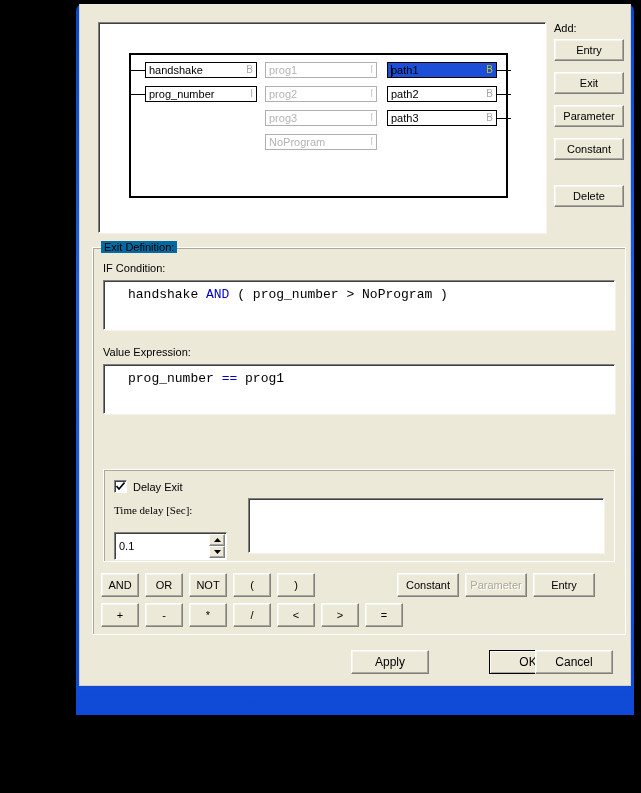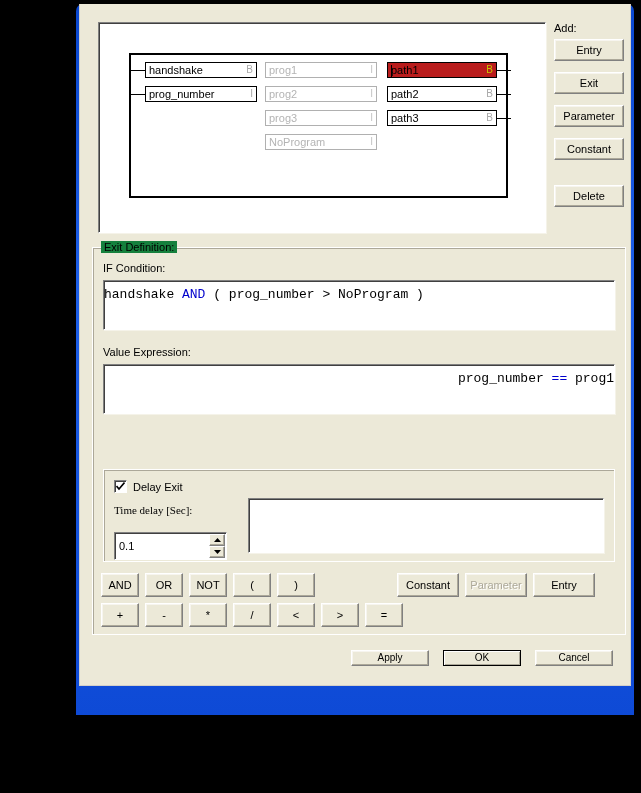--- a/index.html
+++ b/index.html
@@ -130,21 +130,21 @@
     font-size: 10px;
     padding-left: 4px;
     line-height: 14px;
   }
   .node.dim {
     border-color: #b0b0b0;
   }
   .node.dim .nm { color: #b4b4b4; }
   .node.dim .ty { color: #c4c4c4; }
   .node.sel {
-    background: #b91c1c;
+    background: #1d4ed8;
   }
   .node.sel .ty { color: #c8c800; }
 
   
   .node.wire-left::before {
     content: "";
     position: absolute;
     left: -15px;
     top: 50%;
     width: 14px;
@@ -203,40 +203,40 @@
     width: 534px;
     height: 388px;
     border: 1px solid #ffffff;
     box-shadow: inset 1px 1px 0 #aca899;
     box-sizing: border-box;
   }
   .group > .legend {
     position: absolute;
     left: 8px;
     top: -7px;
-    background: #15803d;
+    background: #0369a1;
     padding: 0 3px;
     font-size: 11px;
   }
 
   .fld-label {
     position: absolute;
     font-size: 11px;
   }
   .code-box {
     position: absolute;
     background: #ffffff;
     border: 1px solid #808080;
     border-right-color: #ffffff;
     border-bottom-color: #ffffff;
     box-shadow: inset 1px 1px 0 #404040, 1px 1px 0 #f5f3e9;
     box-sizing: border-box;
     font-family: "Liberation Mono", monospace;
     font-size: 13px;
-    padding: 6px 0;
+    padding: 6px 24px;
     color: #000000;
     overflow: hidden;
     cursor: text;
   }
   .op { color: #0000cc; }
 
   
   .subgroup {
     position: absolute;
     left: 10px;
@@ -336,25 +336,26 @@
     position: absolute;
     top: 0;
     height: 24px;
     font-size: 11px;
   }
   .kp-w { width: 38px; }
   .kp-wide { width: 62px; }
 
   
   .bottom { position: absolute; left: 0; top: 646px; width: 100%; height: 30px; }
-  .bbtn { position: absolute; top: 0; width: 78px; height: 16px; font-size: 10px; }
+  .bbtn { position: absolute; top: 0; width: 78px; height: 24px; font-size: 12px; }
   .bbtn.default {
     border: 1px solid #000000;
     box-shadow: inset 1px 1px 0 #ffffff, inset -1px -1px 0 #aca899,
                 inset 2px 2px 0 #ece9d8, inset -2px -2px 0 #ece9d8;
+    margin-left: 46px;
   }
 </style>
 </head>
 <body>
 
 <div class="window">
 
 
   <div class="client">
 
@@ -423,21 +424,21 @@
       <div class="legend">Exit Definition:</div>
 
       <div class="fld-label" style="left:10px; top:14px;">IF Condition:</div>
 
       <div class="code-box" style="left:10px; top:32px; width:512px; height:50px;">
         <span>handshake </span><span class="op">AND</span><span> ( prog_number </span><span>&gt;</span><span> NoProgram )</span>
       </div>
 
       <div class="fld-label" style="left:10px; top:98px;">Value Expression:</div>
 
-      <div class="code-box" style="left:10px; top:116px; width:512px; height:50px;text-align:right;">
+      <div class="code-box" style="left:10px; top:116px; width:512px; height:50px;">
         <span>prog_number </span><span class="op">==</span><span> prog1</span>
       </div>
 
       <div class="subgroup">
 
         <div class="chk-row">
           <span class="checkbox">
             <svg width="9" height="9" viewBox="0 0 9 9" aria-hidden="true">
               <path d="M0.5 4 L3 7 L8.5 0.5" stroke="#000000" stroke-width="1.6" fill="none"></path>
             </svg>

